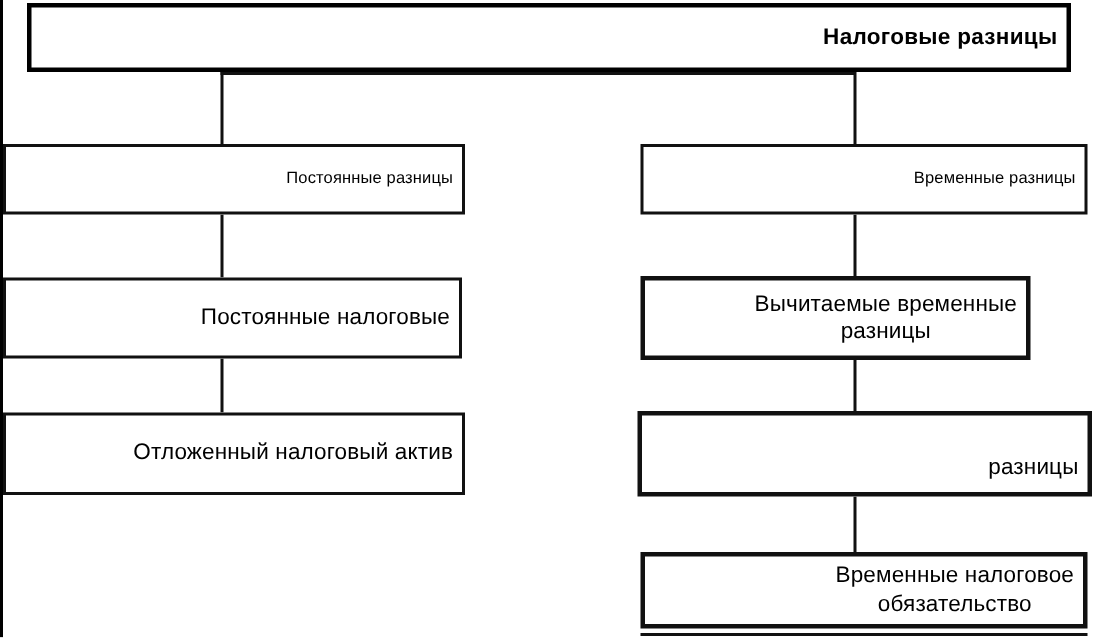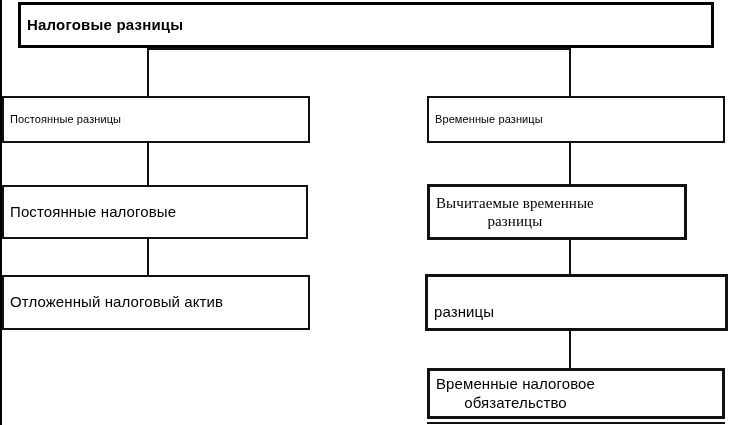--- a/index.html
+++ b/index.html
@@ -29,21 +29,21 @@
     background: #000000;
   }
   
   .node {
     position: absolute;
     box-sizing: border-box;
     background: #ffffff;
     border: 2px solid #111111;
     display: flex;
     align-items: center;
-    justify-content: flex-start;
+    justify-content: flex-end;
     text-align: center;
     color: #000000;
     z-index: 3;
   }
   .node .label {
     display: block;
     line-height: 1.22;
     letter-spacing: 0.1px;
     padding: 0 6px;
   }
@@ -105,21 +105,21 @@
   <div class="node level2" style="left:2px; top:275px; width:308px; height:55px;">
     <span class="label">Отложенный налоговый актив</span>
   </div>
 
   <div class="node level1" style="left:427px; top:96px; width:298px; height:47px;">
     <span class="label">Временные разницы</span>
   </div>
 
   <div class="connector v" style="left:569px; top:143px; height:41px;"></div>
 
-  <div class="node level2 thick" style="left:427px; top:184px; width:260px; height:56px;font-family:Liberation Serif, serif;">
+  <div class="node level2 thick" style="left:427px; top:184px; width:260px; height:56px;">
     <span class="label"><span>Вычитаемые временные</span><br><span>разницы</span></span>
   </div>
 
   <div class="connector v" style="left:569px; top:240px; height:34px;"></div>
 
   <div class="node level2 thick" style="left:425px; top:274px; width:303px; height:57px;">
     <span class="label"><br><span>разницы</span></span>
   </div>
 
   <div class="connector v" style="left:569px; top:331px; height:37px;"></div>

